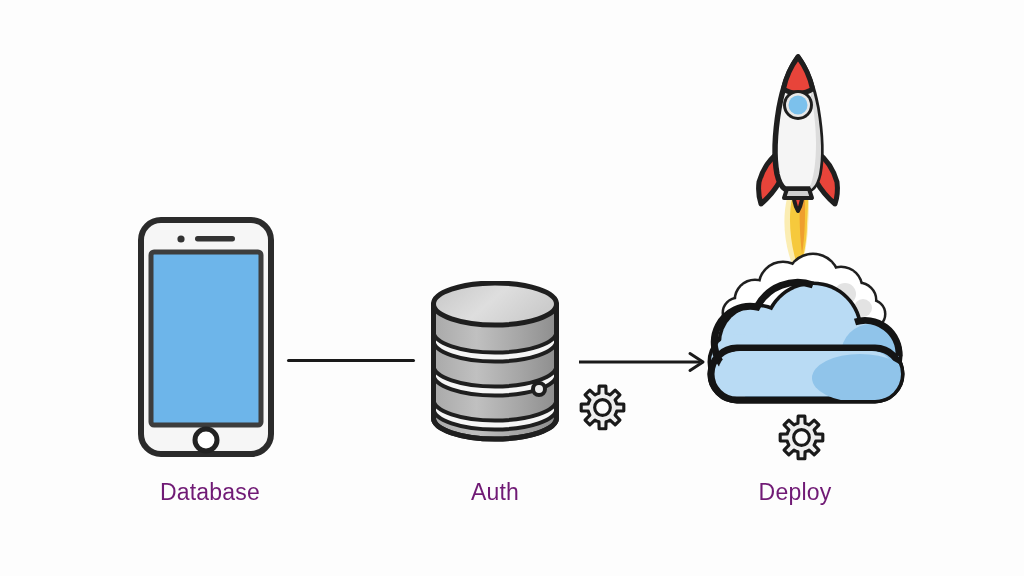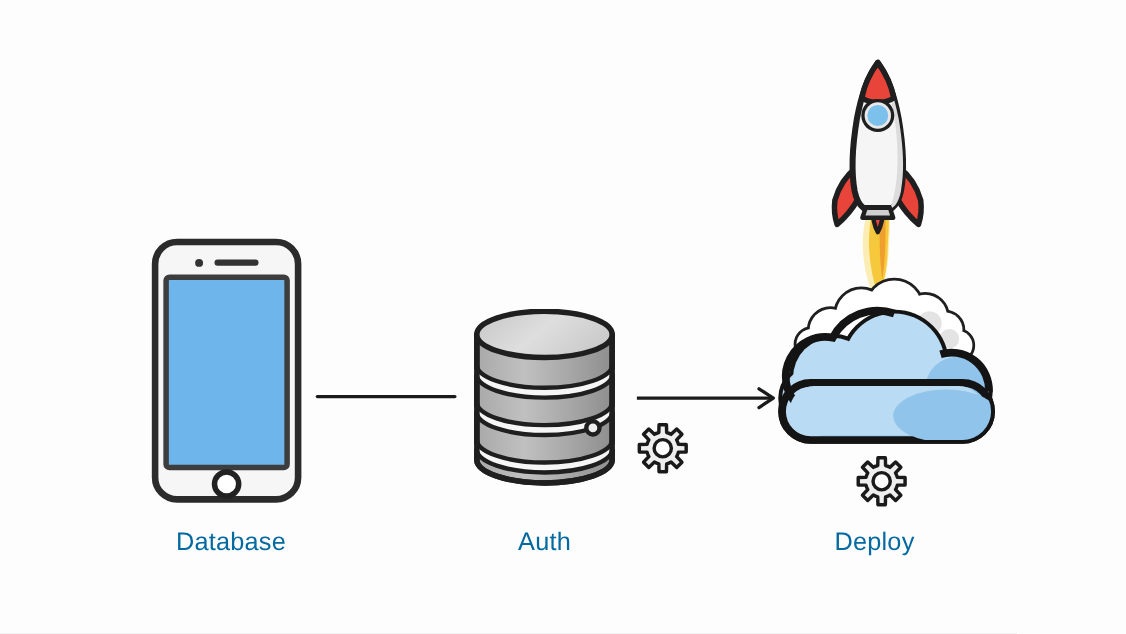--- a/index.html
+++ b/index.html
@@ -3,21 +3,21 @@
 <meta charset="utf-8">
 <style>
   html,body{margin:0;padding:0;background:#e9e9e9;}
   .canvas{
     position:relative;width:1024px;height:576px;overflow:hidden;
     background:#fdfdfd;font-family:"Liberation Sans",sans-serif;
   }
   .abs{position:absolute;}
   .node-label{
     position:absolute;top:479px;width:174px;text-align:center;
-    font-size:23px;color:#0369a1;letter-spacing:0.2px;
+    font-size:23px;color:#701a75;letter-spacing:0.2px;
   }
   .connector-line{
     position:absolute;height:3px;background:#1a1a1a;border-radius:2px;
   }
   svg{display:block;}
 </style>
 </head>
 <body>
 
 <div class="canvas">

